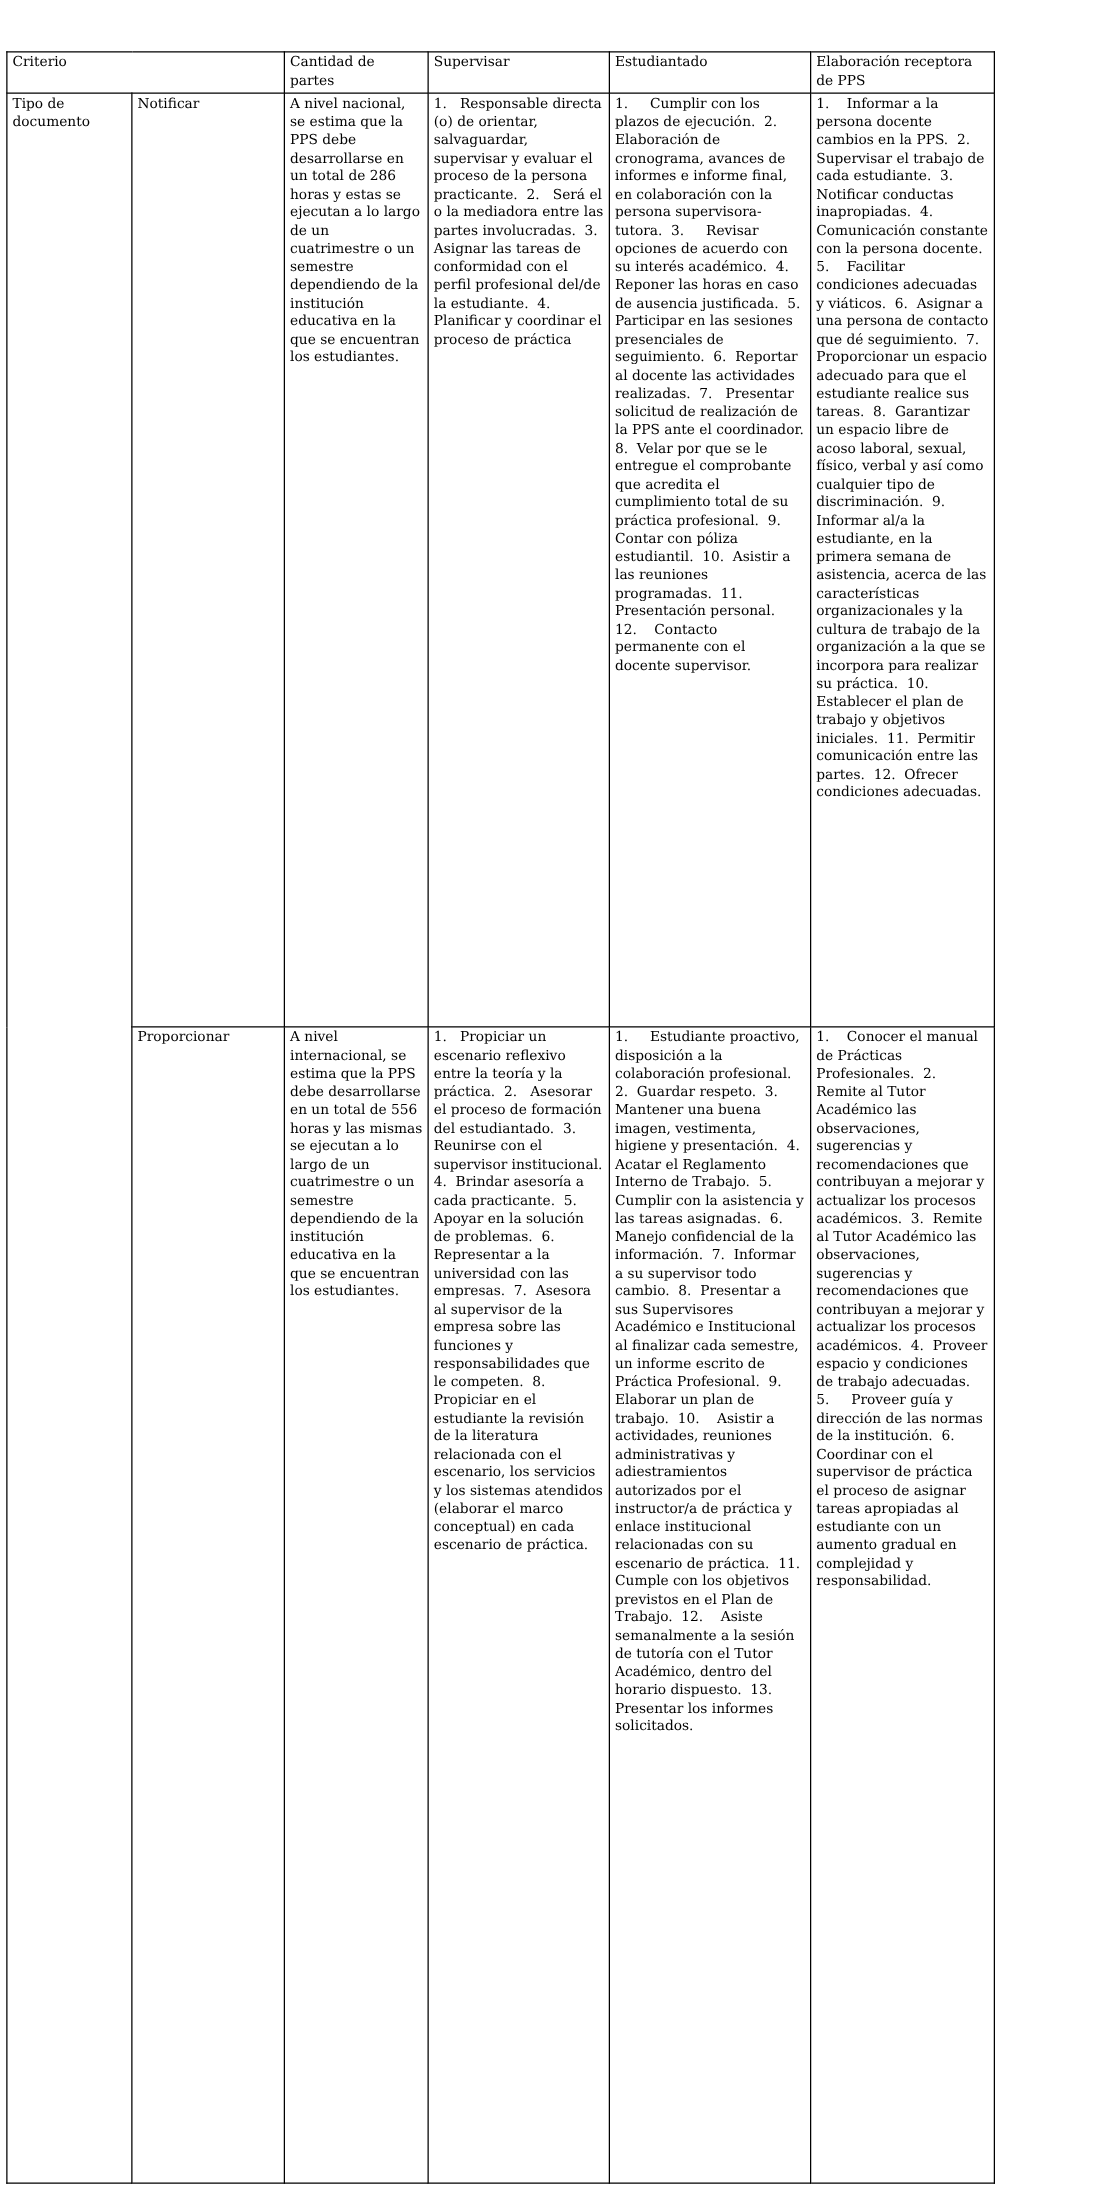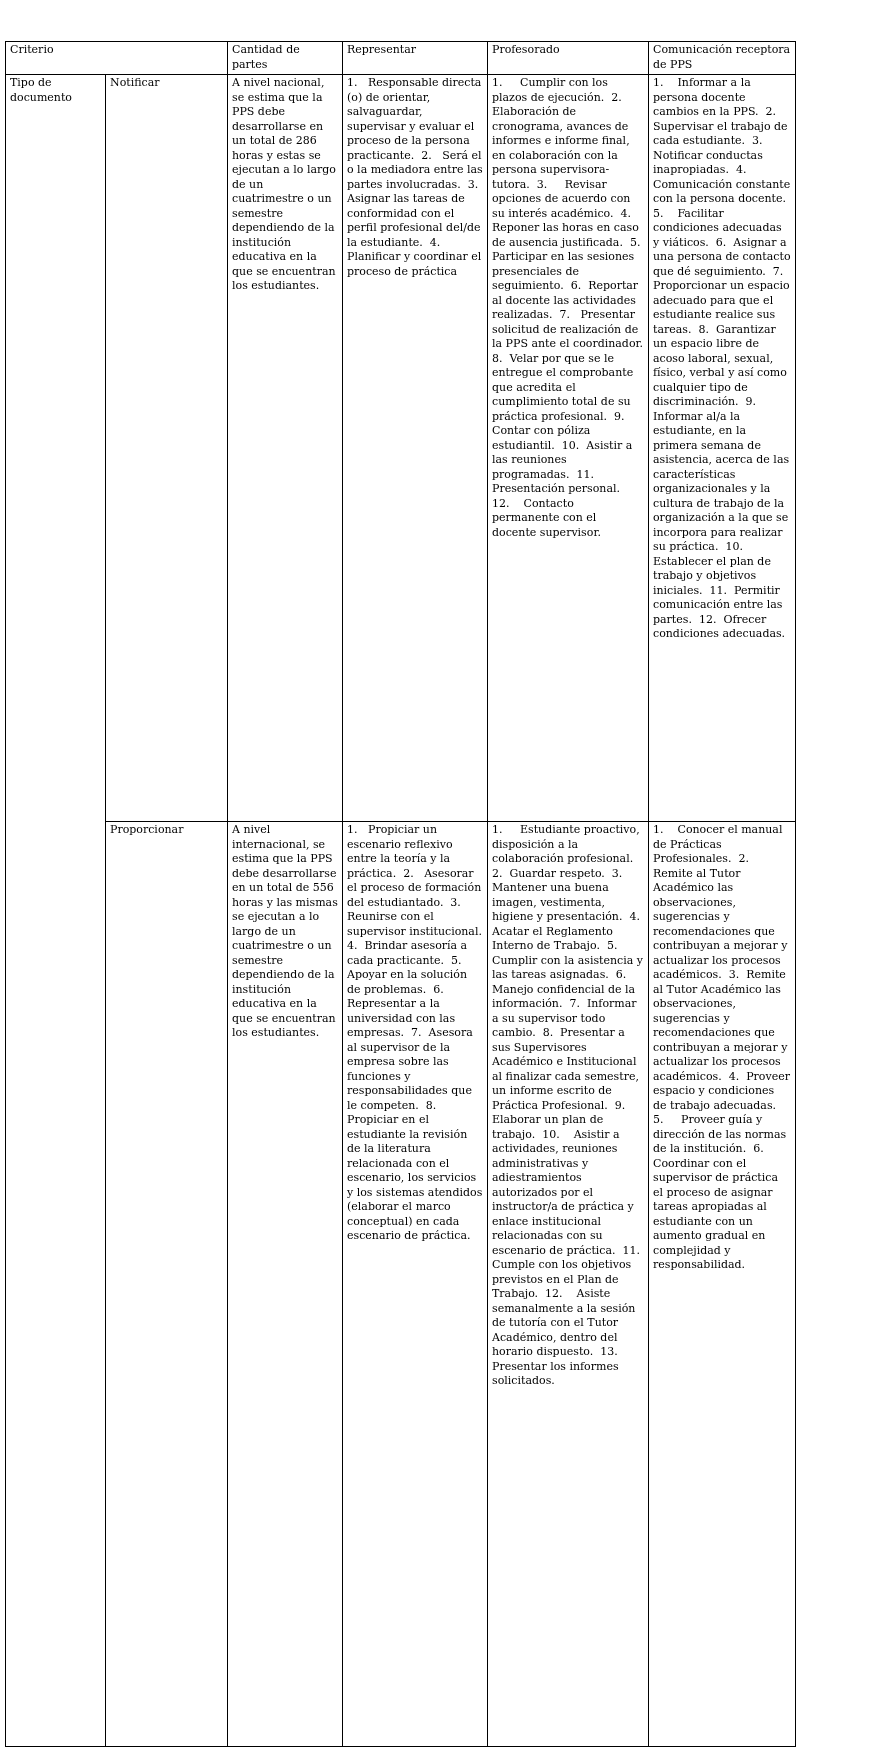--- a/index.html
+++ b/index.html
@@ -54,23 +54,23 @@
       <col style="width:122px">
       <col style="width:115px">
       <col style="width:145px">
       <col style="width:161px">
       <col style="width:147px">
     </colgroup>
     <thead>
       <tr class="header-row">
         <th colspan="2">Criterio</th>
         <th>Cantidad de partes</th>
-        <th>Representar</th>
-        <th>Profesorado</th>
-        <th>Comunicación receptora de PPS</th>
+        <th>Supervisar</th>
+        <th>Estudiantado</th>
+        <th>Elaboración receptora de PPS</th>
       </tr>
     </thead>
     <tbody>
       <tr class="row-nacional">
         <td rowspan="2">Tipo de documento</td>
         <td>Notificar</td>
         <td>A nivel nacional, se estima que la PPS debe desarrollarse en un total de 286 horas y estas se ejecutan a lo largo de un cuatrimestre o un semestre dependiendo de la institución educativa en la que se encuentran los estudiantes.</td>
         <td>1.   Responsable directa (o) de orientar, salvaguardar, supervisar y evaluar el proceso de la persona practicante.  2.   Será el o la mediadora entre las partes involucradas.  3.   Asignar las tareas de conformidad con el perfil profesional del/de la estudiante.  4.   Planificar y coordinar el proceso de práctica</td>
         <td>1.     Cumplir con los plazos de ejecución.  2.     Elaboración de cronograma, avances de informes e informe final, en colaboración con la persona supervisora-tutora.  3.     Revisar opciones de acuerdo con su interés académico.  4.     Reponer las horas en caso de ausencia justificada.  5.     Participar en las sesiones presenciales de seguimiento.  6.  Reportar al docente las actividades realizadas.  7.   Presentar solicitud de realización de la PPS ante el coordinador.  8.  Velar por que se le entregue el comprobante que acredita el cumplimiento total de su práctica profesional.  9.  Contar con póliza estudiantil.  10.  Asistir a las reuniones programadas.  11.  Presentación personal.  12.    Contacto permanente con el docente supervisor.</td>
         <td>1.    Informar a la persona docente cambios en la PPS.  2.    Supervisar el trabajo de cada estudiante.  3.  Notificar conductas inapropiadas.  4.  Comunicación constante con la persona docente.  5.    Facilitar condiciones adecuadas y viáticos.  6.  Asignar a una persona de contacto que dé seguimiento.  7.    Proporcionar un espacio adecuado para que el estudiante realice sus tareas.  8.  Garantizar un espacio libre de acoso laboral, sexual, físico, verbal y así como cualquier tipo de discriminación.  9.  Informar al/a la estudiante, en la primera semana de asistencia, acerca de las características organizacionales y la cultura de trabajo de la organización a la que se incorpora para realizar su práctica.  10.  Establecer el plan de trabajo y objetivos iniciales.  11.  Permitir comunicación entre las partes.  12.  Ofrecer condiciones adecuadas.</td>

